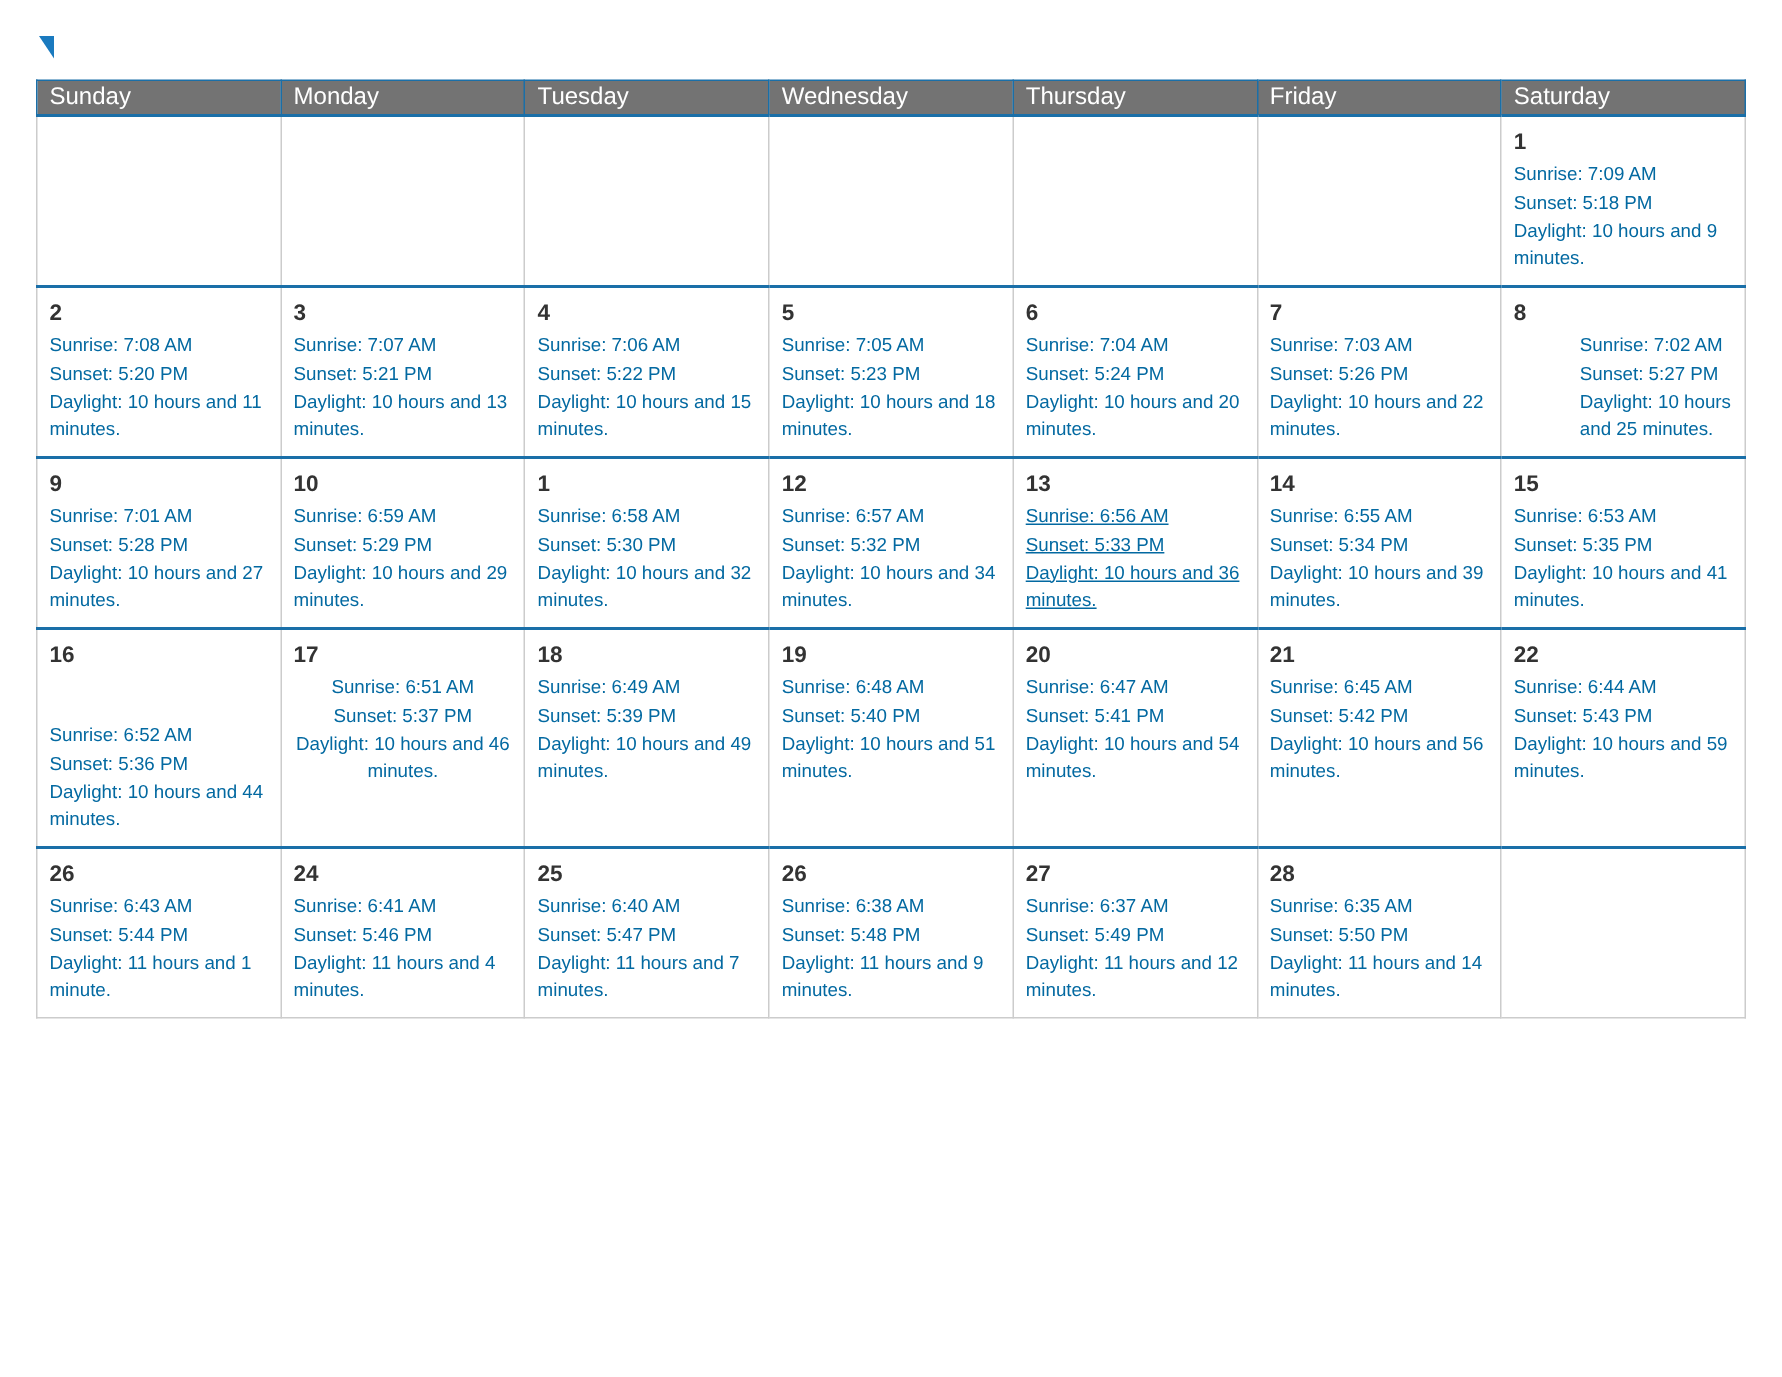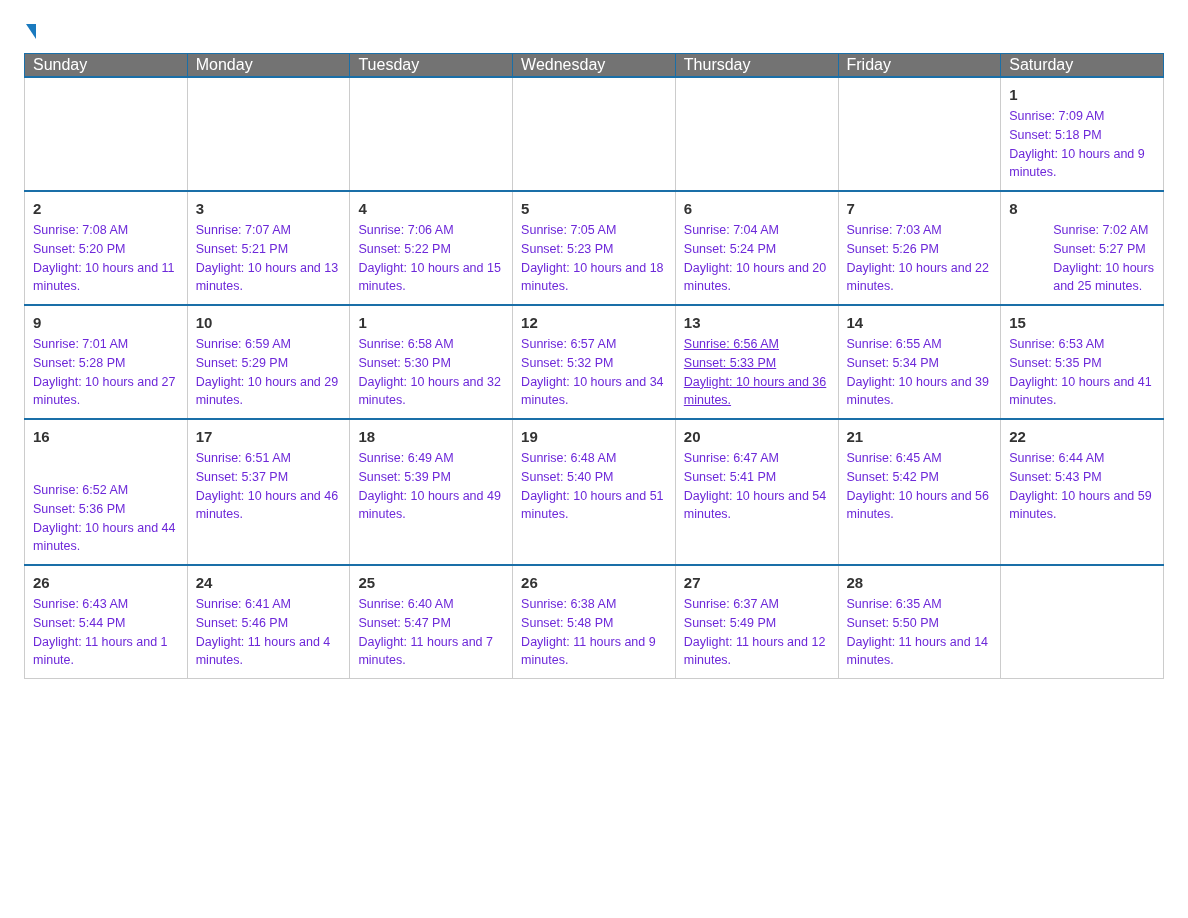--- a/index.html
+++ b/index.html
@@ -67,21 +67,21 @@
     }
     .day-number {
       font-size: 15px;
       font-weight: bold;
       margin-bottom: 4px;
       display: block;
     }
     .day-info {
       font-size: 12.5px;
       line-height: 1.5;
-      color: #6d28d9;
+      color: #0369a1;
     }
     .empty-cell {
       background: #f9f9f9;
     }
     .logo-line1 {
       display: flex;
       align-items: center;
       font-size: 22px;
       font-weight: bold;
       color: #333;
@@ -228,21 +228,21 @@
       </tr>
       <tr>
         <td>
           <span class="day-number">16</span>
           <div class="day-info" style="white-space: pre-line; margin-top: 36px;">Sunrise: 6:52 AM
 Sunset: 5:36 PM
 Daylight: 10 hours and 44 minutes.</div>
         </td>
         <td>
           <span class="day-number">17</span>
-          <div class="day-info" style="white-space: pre-line;">Sunrise: 6:51 AM
+          <div class="day-info" style="white-space: pre-line; text-align: center;">Sunrise: 6:51 AM
 Sunset: 5:37 PM
 Daylight: 10 hours and 46 minutes.</div>
         </td>
         <td>
           <span class="day-number">18</span>
           <div class="day-info" style="white-space: pre-line;">Sunrise: 6:49 AM
 Sunset: 5:39 PM
 Daylight: 10 hours and 49 minutes.</div>
         </td>
         <td>

